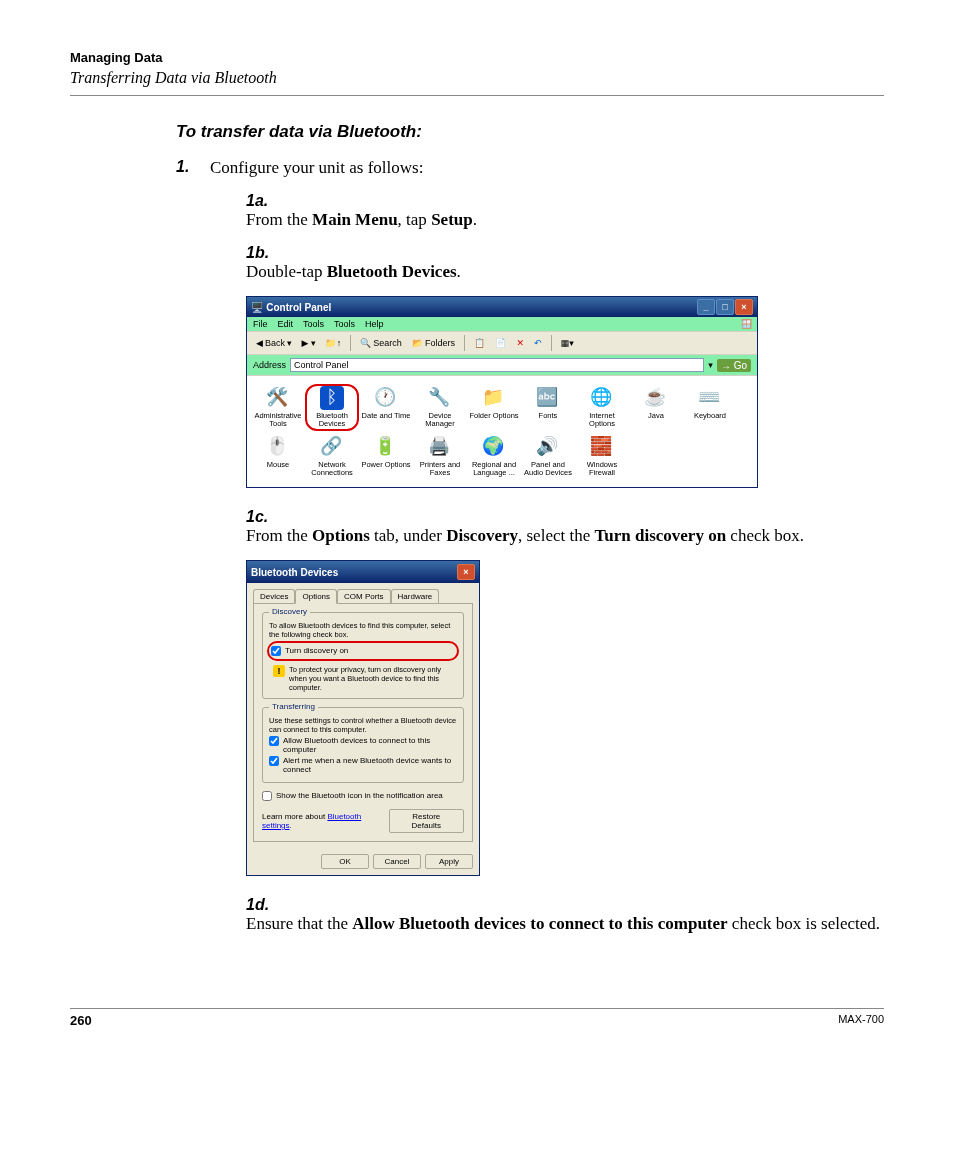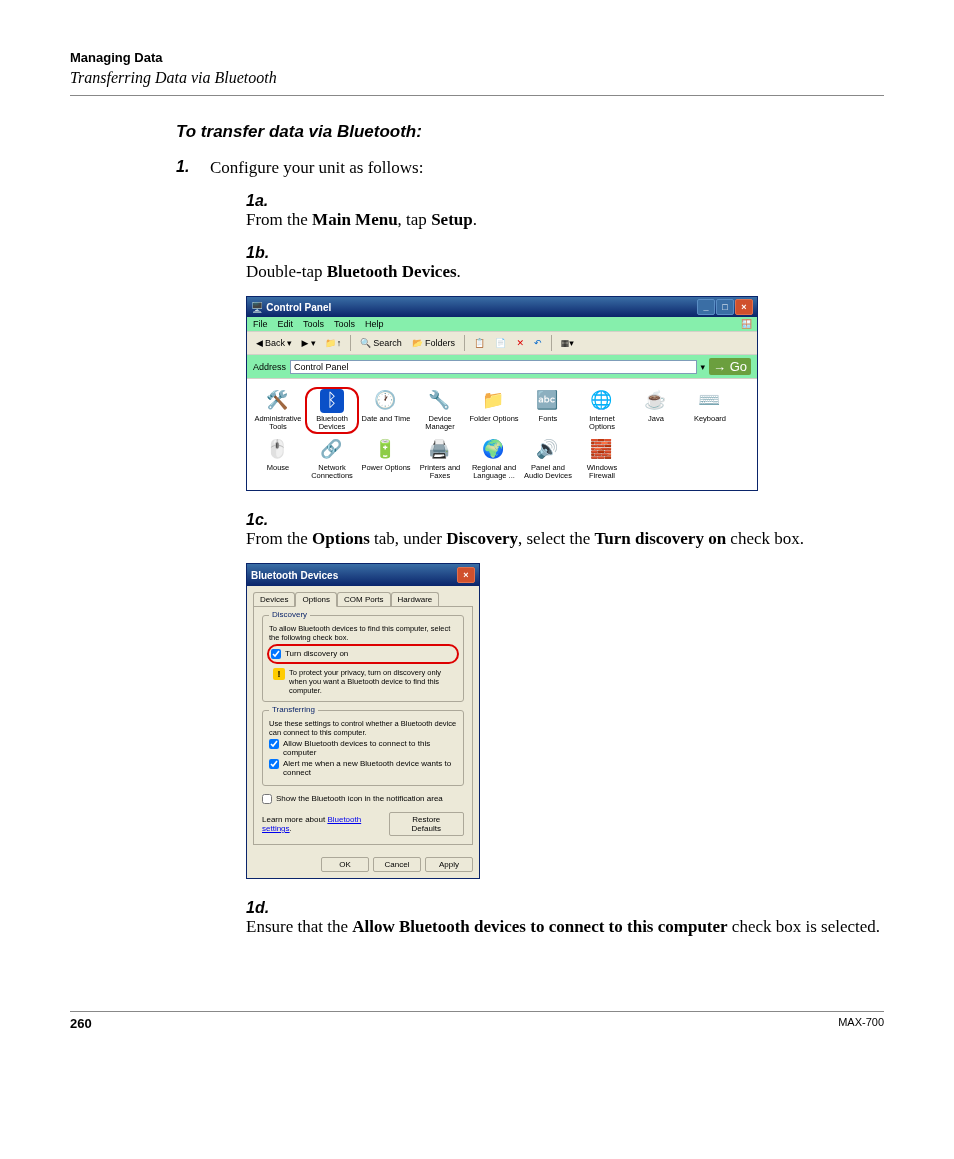--- a/index.html
+++ b/index.html
@@ -33,21 +33,21 @@
 .winbtn.min { background: #3a6ea5; border: 1px solid #5a8ec5; }
 .winbtn.max { background: #3a6ea5; border: 1px solid #5a8ec5; }
 .winbtn.close { background: #d0502d; border: 1px solid #e0704d; }
 .cp-menubar { background: #86efac; padding: 2px 6px; display: flex; gap: 10px; border-bottom: 1px solid #d4d0c8; position: relative; }
 .cp-menubar .winflag { position: absolute; right: 4px; top: 2px; }
 .cp-toolbar { background: #ece9d8; padding: 3px 6px; display: flex; align-items: center; gap: 4px; border-bottom: 1px solid #d4d0c8; }
 .tb-btn { display: inline-flex; align-items: center; gap: 2px; padding: 1px 3px; }
 .tb-sep { width: 1px; height: 16px; background: #aca899; margin: 0 2px; }
 .cp-addressbar { background: #86efac; padding: 3px 6px; display: flex; align-items: center; gap: 4px; border-bottom: 1px solid #d4d0c8; }
 .cp-addressbar input { flex: 1; font-size: 9px; padding: 1px 3px; border: 1px solid #7f9db9; background: white; }
-.go-btn { background: #6b9f3e; color: white; padding: 1px 4px; font-size: 13px; border-radius: 2px; }
+.go-btn { background: #6b9f3e; color: white; padding: 1px 4px; font-size: 10px; border-radius: 2px; }
 .cp-body { background: white; padding: 8px 4px; display: flex; flex-wrap: wrap; gap: 2px 0; min-height: 80px; }
 .cp-icon { width: 50px; display: flex; flex-direction: column; align-items: center; text-align: center; font-size: 7.5px; line-height: 1.1; gap: 2px; padding: 2px; }
 .cp-icon.highlighted { border: 2px solid #d00; border-radius: 12px; padding: 0; }
 .icon-img { width: 24px; height: 24px; display: flex; align-items: center; justify-content: center; font-size: 18px; }
 .icon-label { word-break: break-word; }
 
 
 .bt-window { width: 232px; border: 1px solid #0a246a; font-family: Tahoma, sans-serif; font-size: 8px; background: #ece9d8; }
 .bt-titlebar { background: linear-gradient(to bottom, #3a6ea5, #0a246a); color: white; padding: 3px 4px; display: flex; align-items: center; font-size: 10px; font-weight: bold; }
 .bt-titlebar .title-text { flex: 1; }

